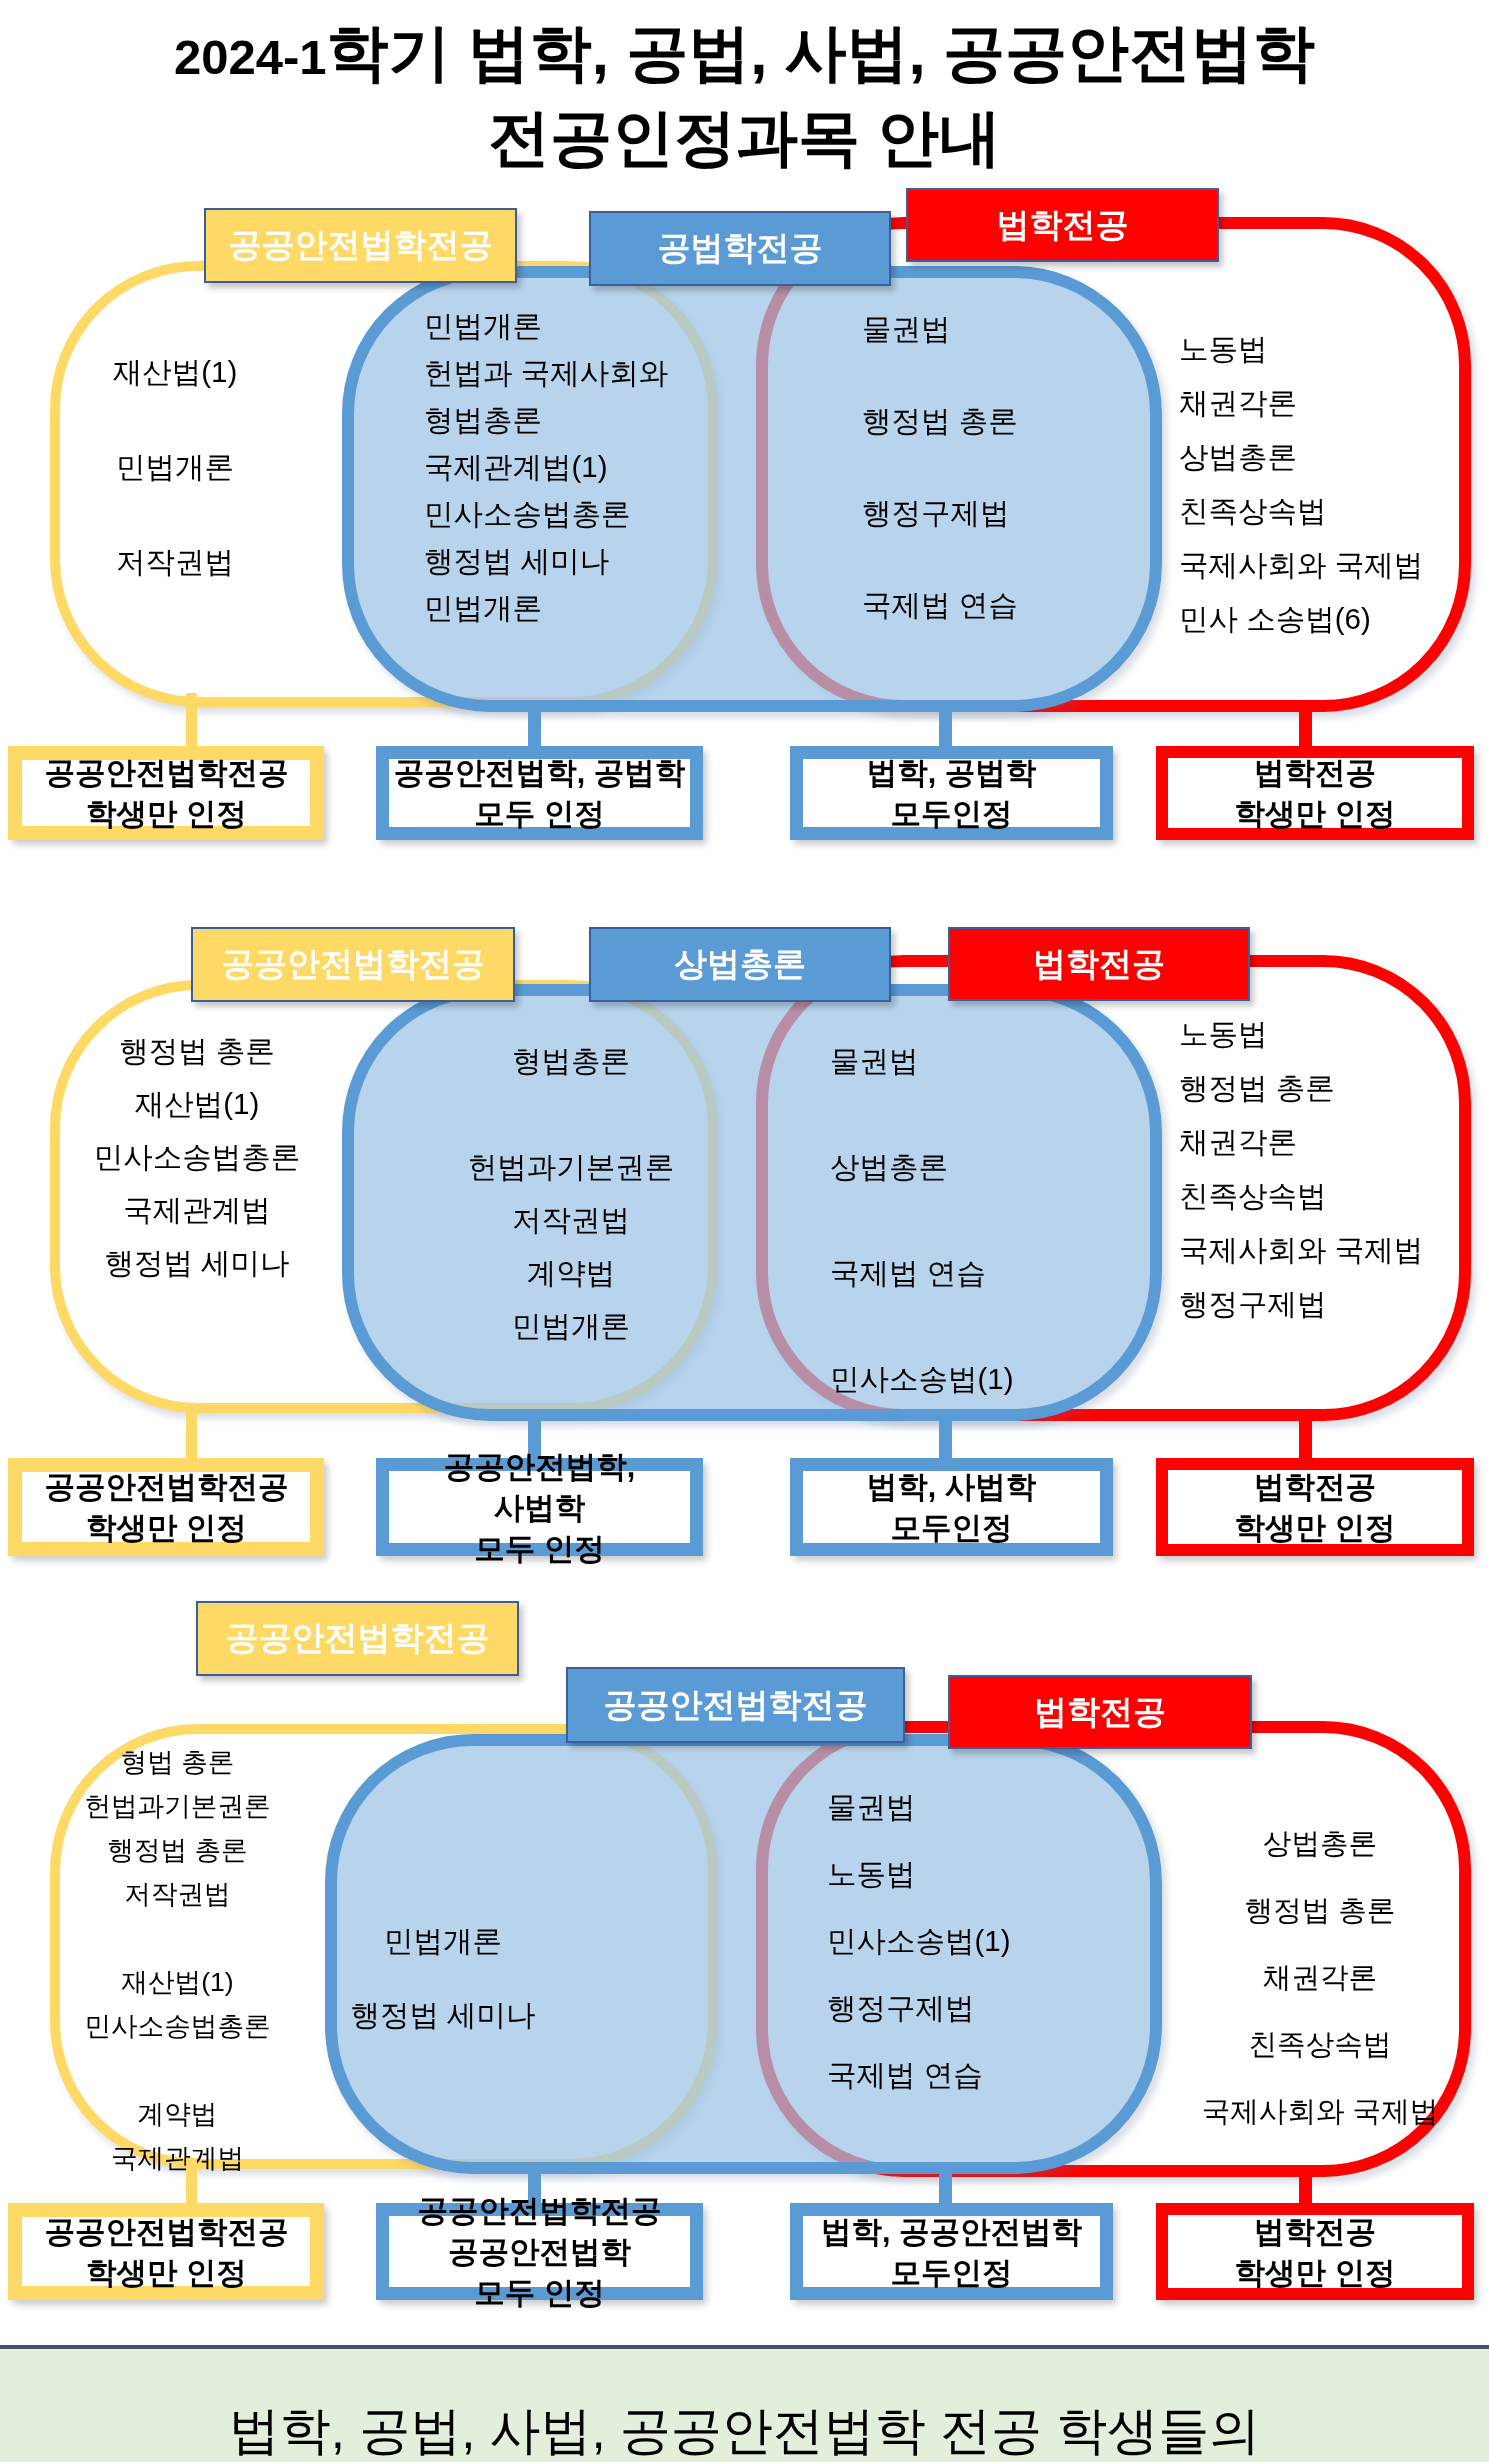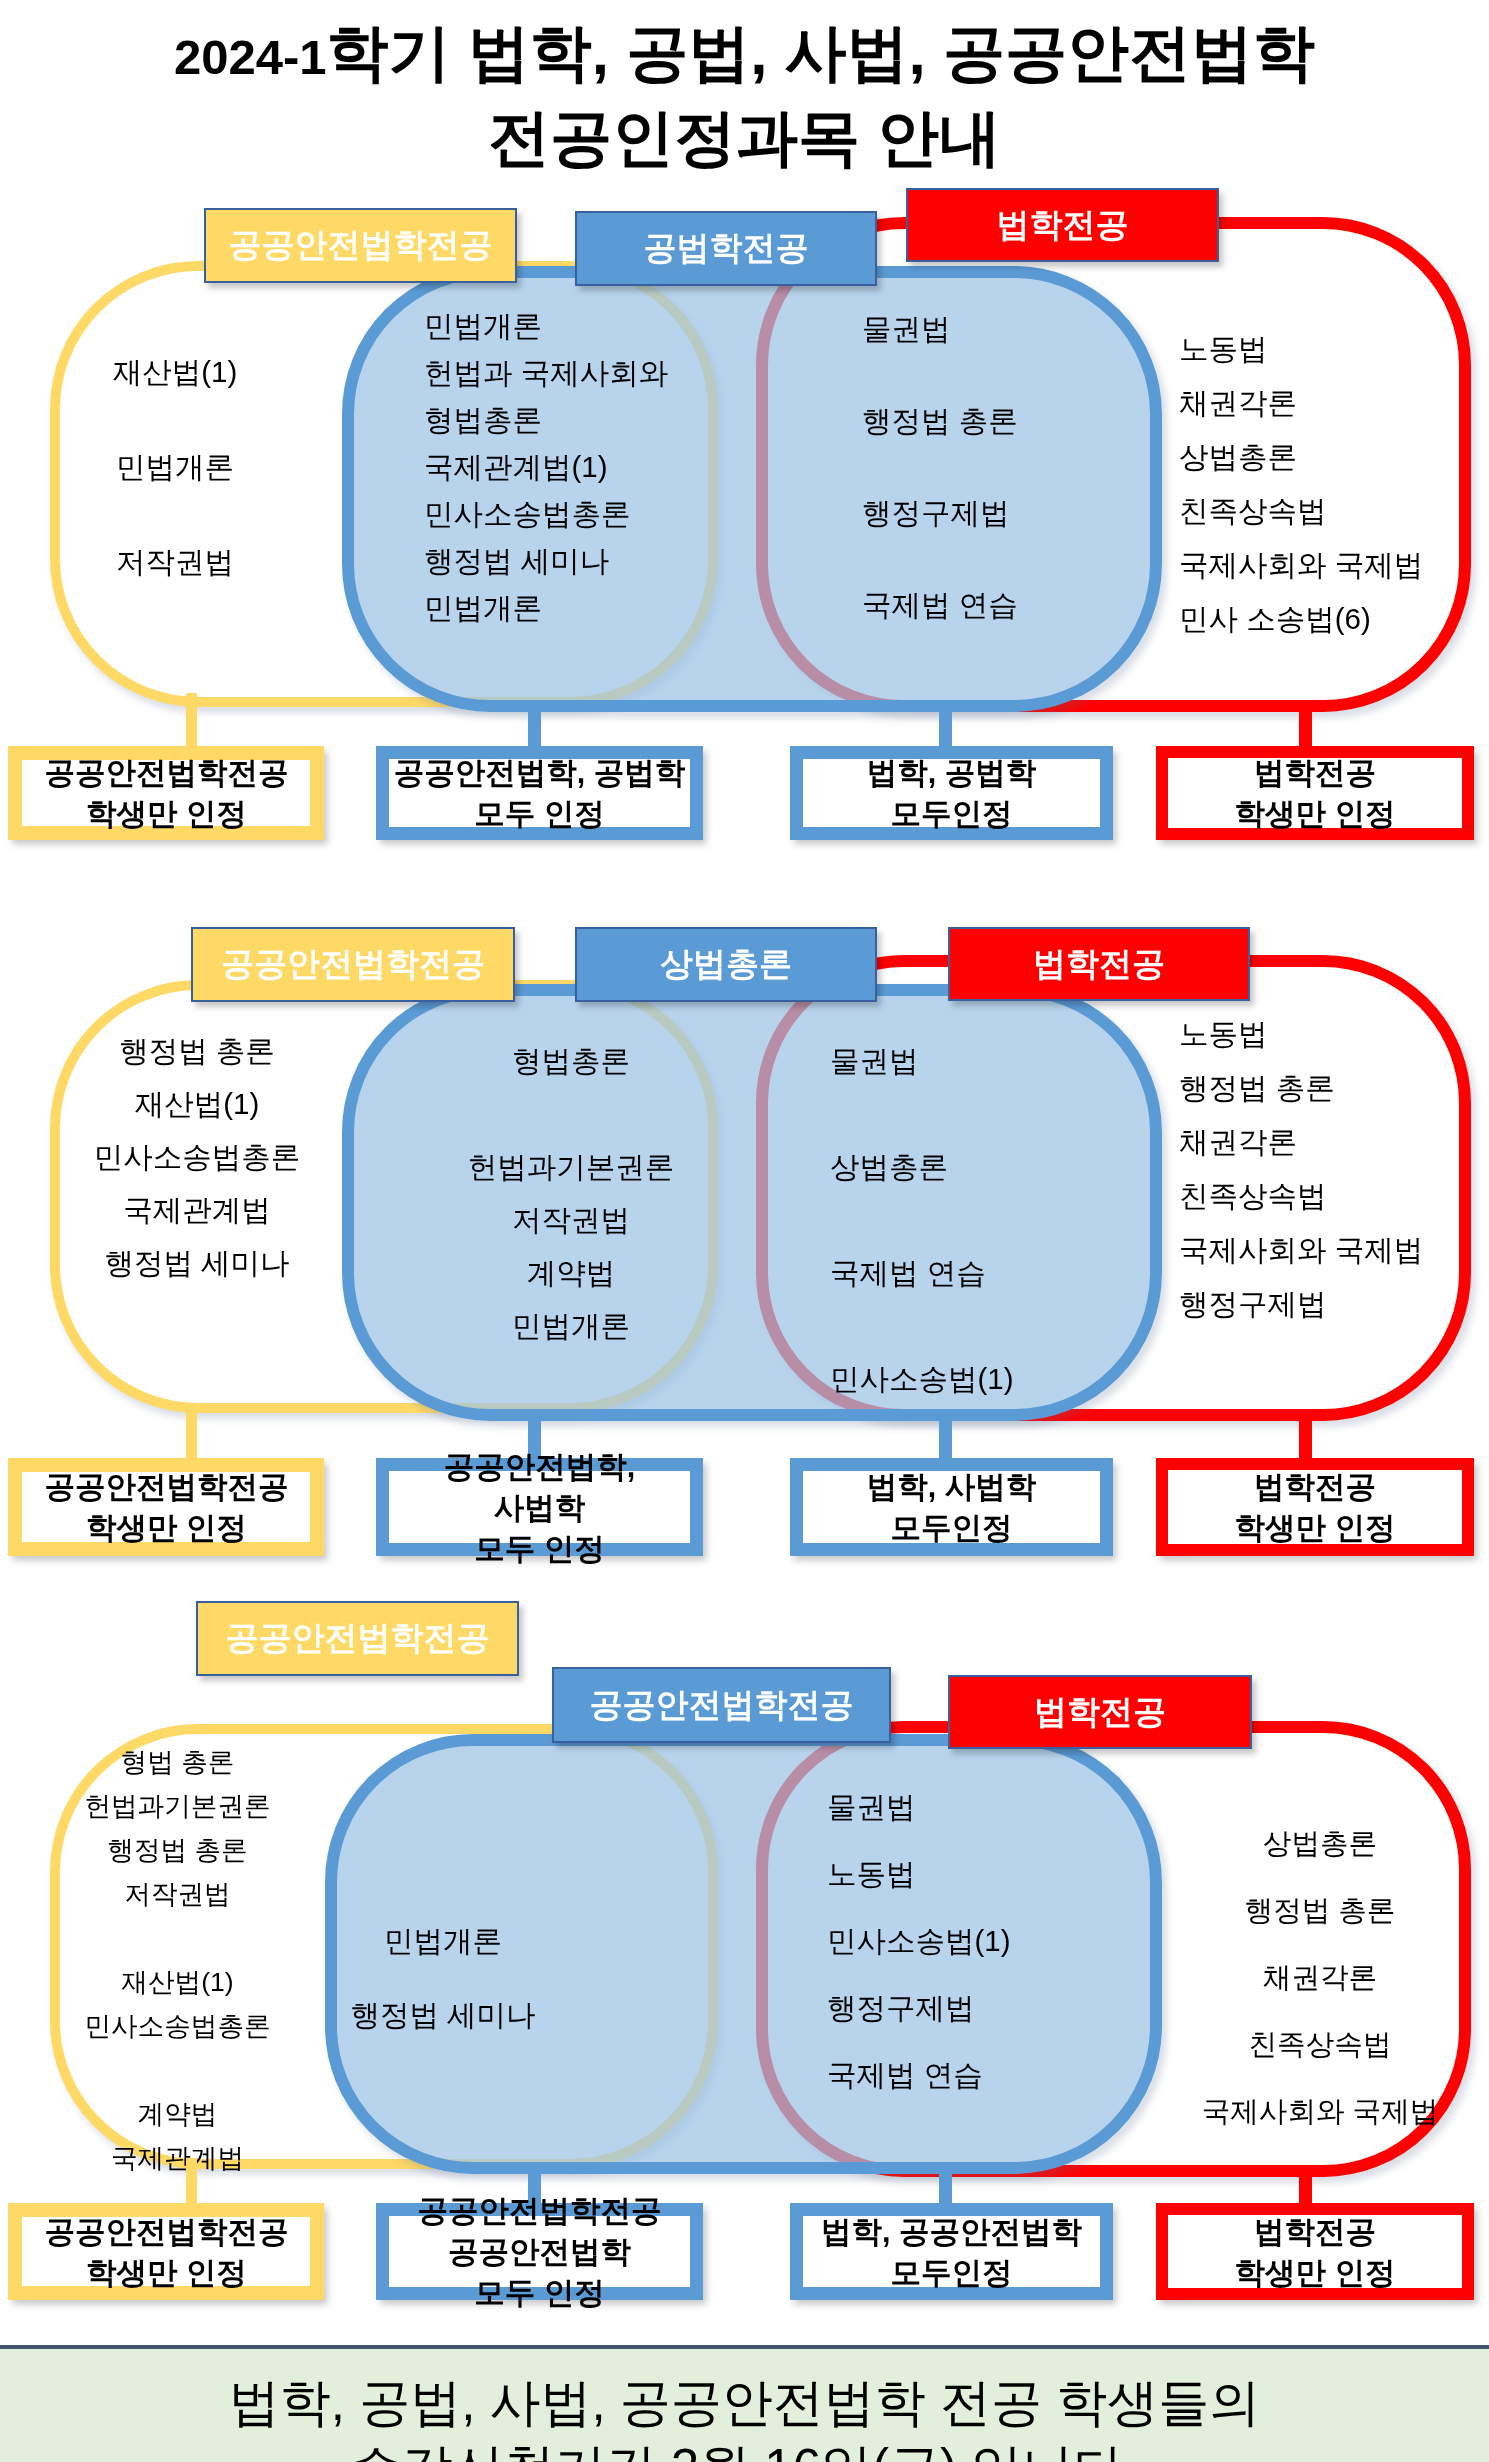--- a/index.html
+++ b/index.html
@@ -32,21 +32,21 @@
 
   .d3 .yellow-rect { top:1724px; height:445px; }
   .d3 .blue-rect   { top:1734px; height:440px; left:325px; width:837px; }
   .d3 .red-rect    { top:1721px; height:456px; }
 
   
   .hdr { position:absolute; display:flex; align-items:center; justify-content:center;
          font-weight:bold; font-size:33px; color:#fff; border:2px solid #3A5F9E;
          box-shadow:4.4px 4.9px 5.9px rgba(0,0,0,0.22); white-space:nowrap; }
   .hdr-yellow { background:#FFD966; }
-  .hdr-blue   { background:#5B9BD5; }
+  .hdr-blue   { background:#5B9BD5;margin-left:14px; }
   .hdr-red    { background:#FF0000; }
 
   .d1 .hdr-yellow { left:204px;  top:208px;  width:313px; height:75px; }
   .d1 .hdr-blue   { left:575px; top:211px;  width:302px; height:75px; }
   .d1 .hdr-red    { left:906px; top:188px;  width:313px; height:74px; }
 
   .d2 .hdr-yellow { left:191px;  top:927px; width:324px; height:75px; }
   .d2 .hdr-blue   { left:575px; top:927px; width:302px; height:75px; }
   .d2 .hdr-red    { left:948px; top:927px; width:302px; height:74px; }
 
@@ -112,21 +112,21 @@
   .lb-red    { border:12.8px solid #FF0000; left:1156px; width:318px; }
 
   .d1 .label-box { top:746px; height:94px; }
   .d2 .label-box { top:1458px; height:98px; }
   .d3 .label-box { top:2203px; height:97px; }
 
   
   .footer { position:absolute; left:0; top:2345px; width:1489px; height:261px;
             background:#E2EFDA; border-top:4.9px solid #44546A; text-align:center; }
   .f-black { padding-top:20.7px; font-size:51px; line-height:65px; color:#000; }
-  .f-line { white-space:nowrap; }
+  .f-line { white-space:nowrap;margin-top:28px; }
 </style>
 </head>
 <body>
 
 <div class="page">
 
   <header class="title">
     <div class="t1"><span class="t-num">2024-1</span><span>학기 법학, 공법, 사법, 공공안전법학</span></div>
     <div class="t2">전공인정과목 안내</div>
   </header>

